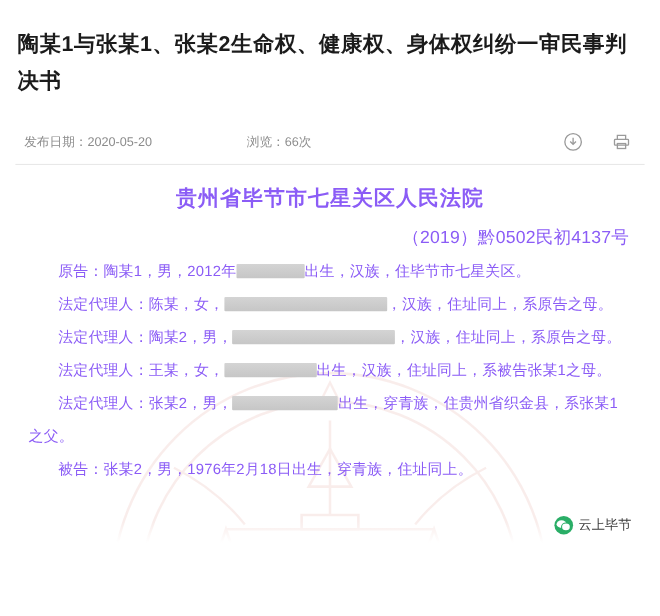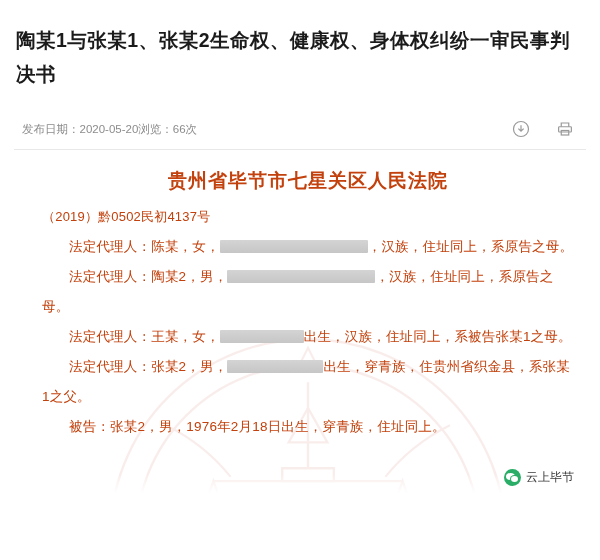--- a/index.html
+++ b/index.html
@@ -35,21 +35,21 @@
     margin-top: 18px;
     height: 40px;
     display: flex;
     align-items: center;
     padding: 0 18px;
     font-size: 11.5px;
     color: #8c8c8c;
     position: relative;
   }
   .meta-date { margin-left: 4px; }
-  .meta-views { }
+  .meta-views { margin-left: 86px; }
   .meta-icons {
     margin-left: auto;
     display: flex;
     align-items: center;
     gap: 26px;
     padding-right: 8px;
   }
   .icon-btn {
     width: 18px;
     height: 18px;
@@ -60,22 +60,21 @@
     height: 1px;
     background: #e8e8e8;
     margin: 0 14px;
   }
   
   .doc-body {
     position: relative;
     padding: 16px 26px 0 26px;
     font-size: 13.5px;
     line-height: 30px;
-    color: #c2410c;
-    margin-left: 16px;
+    color: #8b5cf6;
   }
   .watermark {
     position: absolute;
     left: 50%;
     top: 172px;
     transform: translateX(-50%);
     width: 430px;
     height: 430px;
     opacity: 0.085;
     pointer-events: none;
@@ -91,22 +90,22 @@
   }
   .doc-kind {
     text-align: center;
     font-size: 18px;
     font-weight: bold;
     letter-spacing: 7px;
     line-height: 34px;
     margin-top: 2px;
   }
   .case-no {
-    text-align: left;
-    font-size: 13px;
+    text-align: right;
+    font-size: 16px;
     margin-top: 6px;
     padding-right: 2px;
     letter-spacing: 0.2px;
   }
   .para {
     text-indent: 2em;
     margin: 0;
     letter-spacing: 0.2px;
   }
   .redact {
@@ -215,20 +214,21 @@
         <path d="M166 48c-12 6-22 14-30 24"></path>
         <path d="M34 152c12-6 22-14 30-24"></path>
         <path d="M166 152c-12-6-22-14-30-24"></path>
       </g>
     </svg>
 
     <div class="doc-content">
       <div class="court-name">贵州省毕节市七星关区人民法院</div>
       <div class="case-no">（2019）黔0502民初4137号</div>
       <div id="paragraphs">
+          <div class="para"><span>原告：陶某1，男，2012年</span><span class="redact" style="width: 62px;"></span><span>出生，汉族，住毕节市七星关区。</span></div>
           <div class="para"><span>法定代理人：陈某，女，</span><span class="redact" style="width: 148px;"></span><span>，汉族，住址同上，系原告之母。</span></div>
           <div class="para"><span>法定代理人：陶某2，男，</span><span class="redact" style="width: 148px;"></span><span>，汉族，住址同上，系原告之母。</span></div>
           <div class="para"><span>法定代理人：王某，女，</span><span class="redact" style="width: 84px;"></span><span>出生，汉族，住址同上，系被告张某1之母。</span></div>
           <div class="para"><span>法定代理人：张某2，男，</span><span class="redact" style="width: 96px;"></span><span>出生，穿青族，住贵州省织金县，系张某1之父。</span></div>
           <div class="para"><span>被告：张某2，男，1976年2月18日出生，穿青族，住址同上。</span></div>
         </div>
     </div>
   </div>
 
   <div class="fade-bottom"></div>

